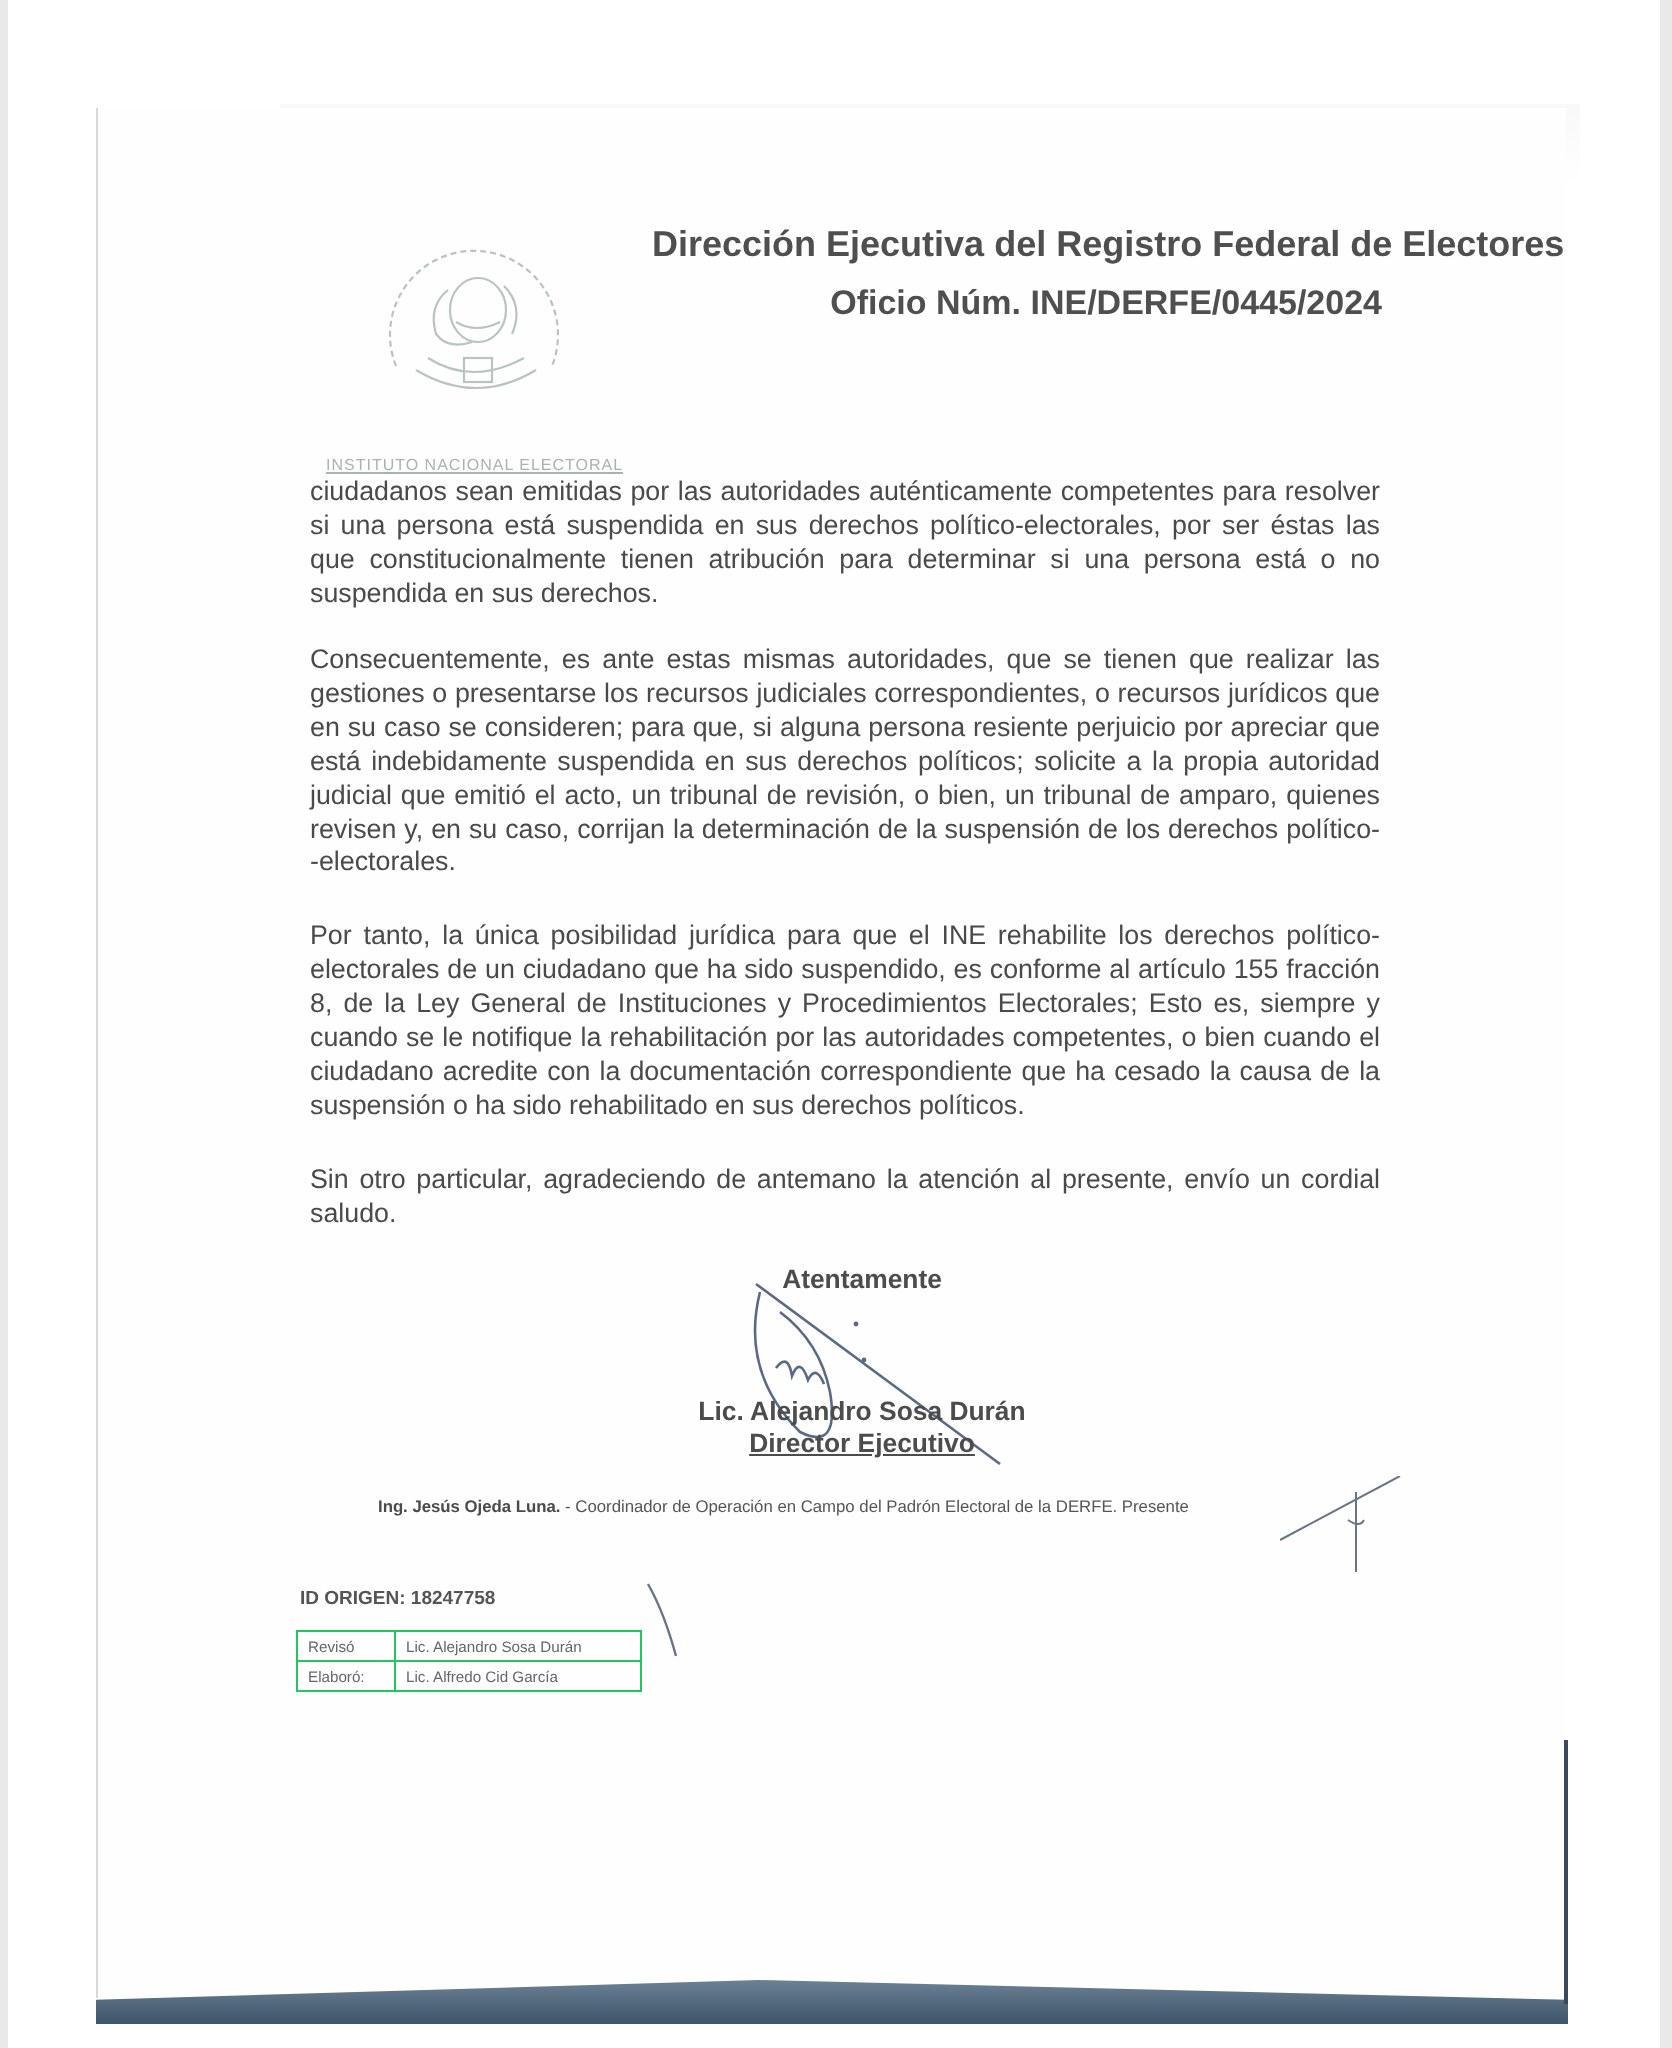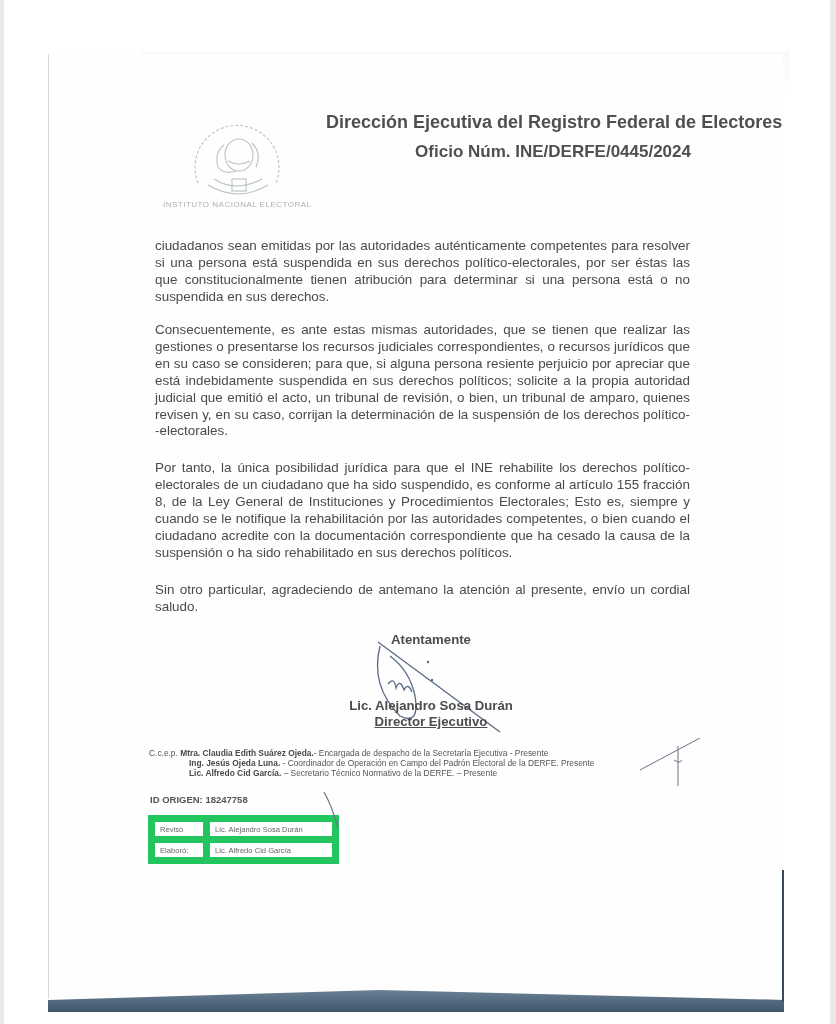--- a/index.html
+++ b/index.html
@@ -4,21 +4,21 @@
 <style>
   html, body { margin:0; padding:0; }
   body { width:836px; height:1024px; background:#e9e9e9; position:relative; overflow:hidden; font-family:"Liberation Sans", sans-serif; }
   .frame { position:absolute; left:4px; top:0; width:826px; height:1024px; background:#ffffff; }
   .paper { position:absolute; left:48px; top:54px; width:734px; height:945px; background:#fefefe; border-left:1px solid #d8d8d8; }
   .paper-edge-right { position:absolute; left:782px; top:870px; width:2px; height:132px; background:#3a4a5a; }
   .underside { position:absolute; left:48px; top:990px; width:736px; height:22px; background:linear-gradient(#6b8296,#3e5468); clip-path:polygon(0 45%, 45% 0, 100% 45%, 100% 100%, 0 100%); }
   .shadow-top { position:absolute; left:140px; top:52px; width:650px; height:40px; background:linear-gradient(#f4f4f4,#fff); opacity:.6; }
 
   .seal { position:absolute; left:184px; top:113px; width:106px; height:98px; }
-  .seal-label { position:absolute; left:163px; top:200px; font-size:8px; letter-spacing:.5px; color:#a9b3b0; }
+  .seal-label { position:absolute; left:163px; top:228px; font-size:8px; letter-spacing:.5px; color:#a9b3b0;text-decoration:underline; }
 
   .hdr1 { position:absolute; left:326px; top:112px; font-size:18px; font-weight:bold; color:#4f4f4f; }
   .hdr2 { position:absolute; right:145px; top:142px; font-size:17px; font-weight:bold; color:#4f4f4f; }
 
   .body { position:absolute; left:155px; width:535px; font-size:13.4px; line-height:16.9px; color:#4a4a4a; text-align:justify; }
   .p1 { top:238px; }
   .p2 { top:322px; }
   .p3 { top:460px; }
   .p4 { top:582px; }
 
@@ -28,21 +28,21 @@
   .sig-title { top:714px;text-decoration:underline; }
   .sig-svg { position:absolute; left:360px; top:640px; width:150px; height:100px; }
 
   .ccp { position:absolute; left:149px; top:748px; font-size:8.4px; line-height:10.2px; color:#555; white-space:nowrap; }
   .ccp b { color:#4a4a4a; }
   .ccp .indent { padding-left:40px; }
   .ccp-mark { position:absolute; left:640px; top:738px; width:70px; height:50px; }
 
   .idorig { position:absolute; left:150px; top:794px; font-size:9.5px; font-weight:bold; color:#555; }
   .rtable { position:absolute; left:148px; top:815px; border-collapse:collapse; font-size:7.6px; color:#666; }
-  .rtable td { border:7px solid #22c55e; padding:2px 5px; height:10px; }
+  .rtable td { border:1px solid #22c55e; padding:2px 5px; height:10px; }
   .rtable td.k { width:38px; }
   .rtable td.v { width:112px; }
   .check-mark { position:absolute; left:322px; top:790px; width:20px; height:40px; }
 </style>
 </head>
 <body>
 
 <div class="frame"></div>
 <div class="shadow-top"></div>
 <div class="paper"></div>
@@ -78,23 +78,21 @@
     <path d="M28 44 q6 -8 8 4 q4 -10 8 2 q4 -8 8 2"></path>
     <path d="M18 2 L140 92"></path>
   </g>
   <circle cx="68" cy="22" r="1.2" fill="#5a6a86"></circle>
   <circle cx="72" cy="40" r="1.2" fill="#5a6a86"></circle>
 </svg>
 <div class="sig sig-name">Lic. Alejandro Sosa Durán</div>
 <div class="sig sig-title">Director Ejecutivo</div>
 
 <div class="ccp">
-  <div><span>C.c.e.p.</span> <b>Mtra. Claudia Edith Suárez Ojeda.</b><span>- Encargada de despacho de la Secretaría Ejecutiva - Presente</span></div>
   <div class="indent"><b>Ing. Jesús Ojeda Luna.</b><span> - Coordinador de Operación en Campo del Padrón Electoral de la DERFE. Presente</span></div>
-  <div class="indent"><b>Lic. Alfredo Cid García.</b><span> – Secretario Técnico Normativo de la DERFE. – Presente</span></div>
 </div>
 <svg class="ccp-mark" viewBox="0 0 70 50">
   <g fill="none" stroke="#6a7488" stroke-width="1">
       <path d="M0 32 L60 0"></path>
       <path d="M38 8 L38 48"></path>
       <path d="M34 22 q6 4 8 0"></path>
     </g>
 </svg>
 
 <div class="idorig">ID ORIGEN: 18247758</div>

